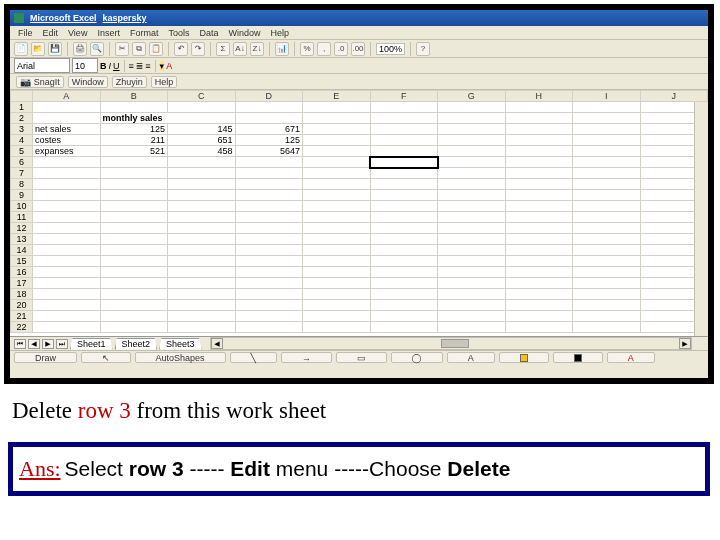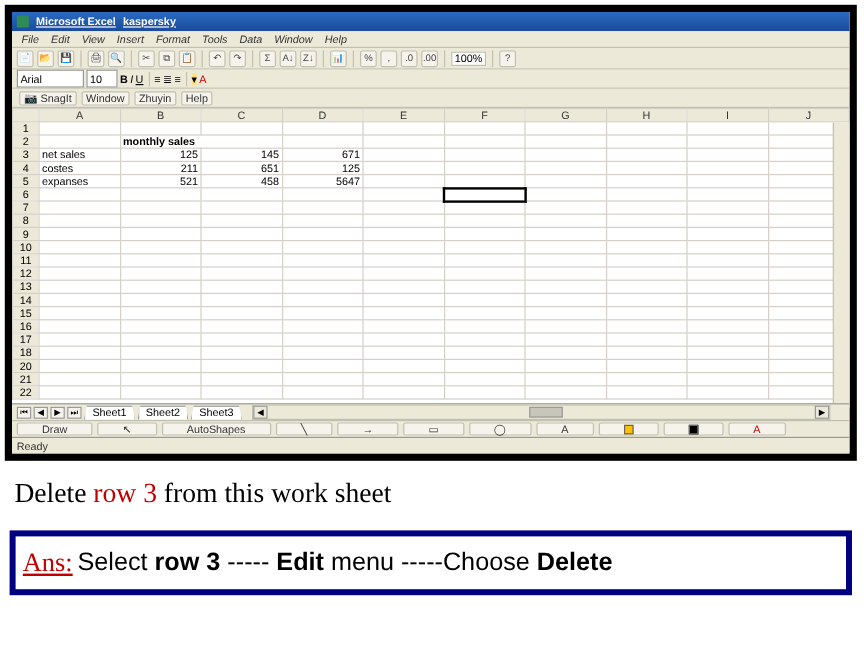--- a/index.html
+++ b/index.html
@@ -2,21 +2,21 @@
 <html><head>
 <meta charset="utf-8">
 <style>
   * { box-sizing: border-box; margin: 0; padding: 0; }
   body { font-family: Tahoma, Arial, sans-serif; font-size: 10px; background: #fff; }
   .slide { width: 720px; height: 540px; position: relative; background: #fff; }
   .frame { border: 6px solid #000; margin: 4px; width: 710px; height: 380px; background: #ece9d8; overflow: hidden; position: relative; }
   .titlebar { background: linear-gradient(#2a6ac1,#1a4b9a); color: #fff; height: 16px; display: flex; align-items: center; padding: 0 4px; font-size: 9px; font-weight: bold; gap: 6px; text-decoration: underline; }
   .titlebar .excel-icon { width: 10px; height: 10px; background: #2e8b57; border-radius: 1px; display: inline-block; }
   .menubar { background: #ece9d8; height: 14px; display: flex; align-items: center; gap: 10px; padding: 0 8px; font-size: 9px; color: #333; border-bottom: 1px solid #c0c0b0; }
-  .menubar span { cursor: default; font-style: italic; }
+  .menubar span { cursor: default; }
   .toolbar { background: #ece9d8; height: 18px; display: flex; align-items: center; gap: 3px; padding: 0 4px; border-bottom: 1px solid #c0c0b0; }
   .toolbar .btn { width: 14px; height: 14px; background: #f5f3eb; border: 1px solid #c0c0b0; border-radius: 2px; display: flex; align-items: center; justify-content: center; font-size: 8px; color: #444; }
   .toolbar .sep { width: 1px; height: 14px; background: #c0c0b0; margin: 0 2px; }
   .toolbar .zoom { font-size: 9px; padding: 0 2px; background: #fff; border: 1px solid #c0c0b0; }
   .namebox-row { background: #ece9d8; height: 16px; display: flex; align-items: center; gap: 2px; padding: 0 4px; border-bottom: 1px solid #c0c0b0; font-size: 9px; }
   .namebox { width: 56px; height: 15px; background: #fff; border: 1px solid #999; font-size: 9px; padding: 0 2px; }
   .fx { font-style: italic; color: #555; }
   .tbrow2 { background:#ece9d8; height:16px; display:flex; align-items:center; gap:4px; padding:0 6px; border-bottom:1px solid #c0c0b0; font-size:9px; color:#333;}
   .tbrow2 .chip{background:#f5f3eb;border:1px solid #c0c0b0;border-radius:2px;padding:0 3px;height:12px;display:flex;align-items:center;}
   .formula-row{background:#ece9d8;height:14px;display:flex;align-items:center;border-bottom:1px solid #999;}
@@ -450,23 +450,20 @@
       <span class="chip">A</span>
       <span class="chip">
           <span class="sw" style="background:#ffc000"></span>
         </span>
       <span class="chip">
           <span class="sw" style="background:#000"></span>
         </span>
       <span class="chip" style="color:#c00">A</span>
     </div>
 
-    <div class="statusbar">
-      <span>Ready</span>
-    </div>
 
   </div>
 
   <div class="question">
     <span class="del">Delete </span><span class="row3">row 3 </span><span>from this work sheet</span>
   </div>
 
   <div class="ansbox">
     <span class="ans">Ans:</span>
     <span class="txt">

